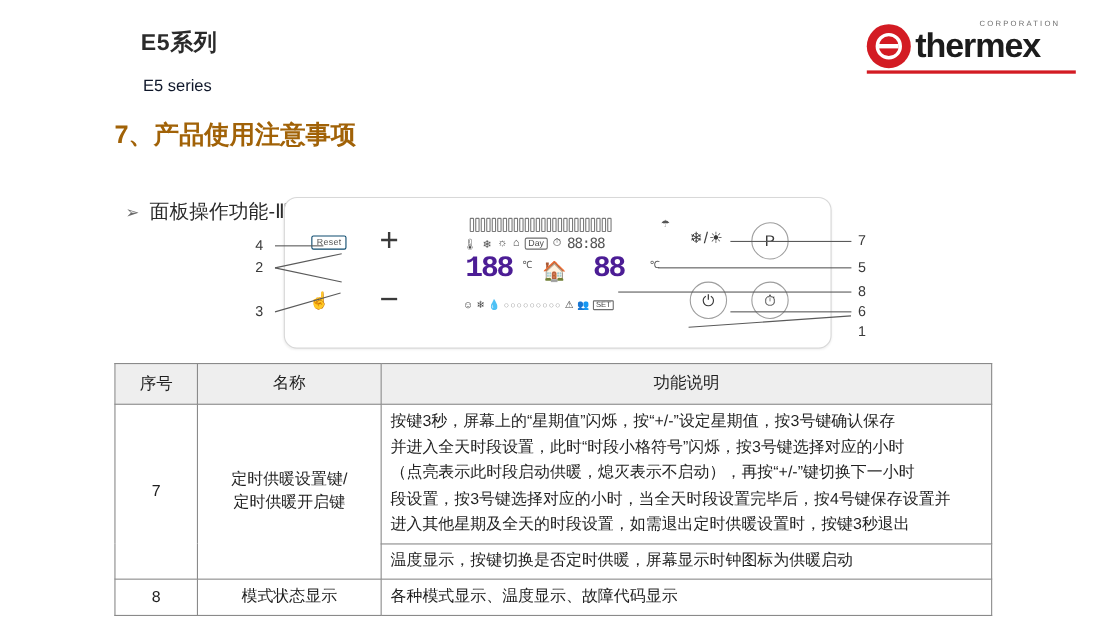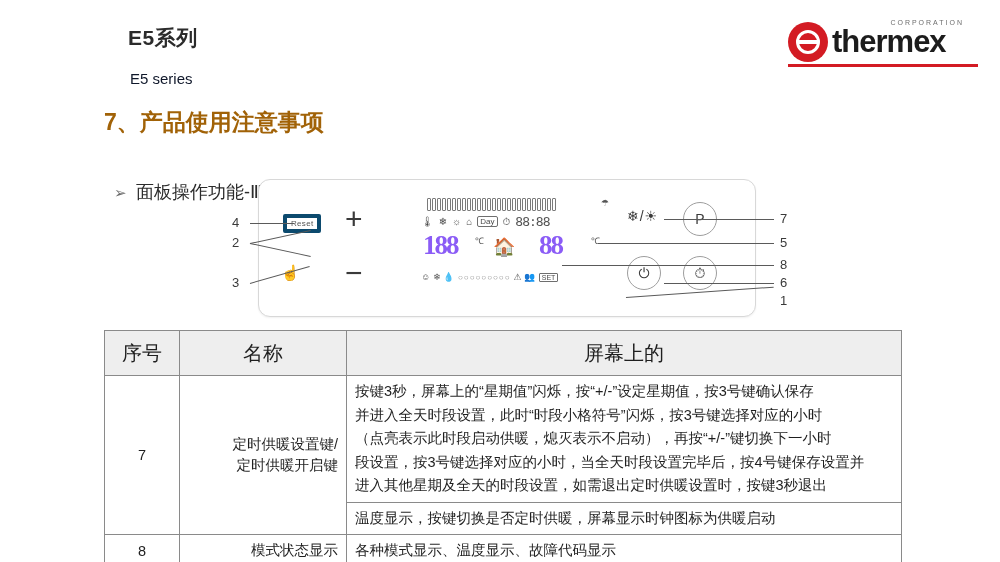--- a/index.html
+++ b/index.html
@@ -138,21 +138,21 @@
     background: #fff;
     box-shadow: 0 1px 2px rgba(0,0,0,0.06);
   }
 
   .reset-btn {
     position: absolute;
     left: 24px;
     top: 34px;
     font-size: 8px;
     color: #555;
-    border: 4px solid #0c4a6e;
+    border: 1px solid #0c4a6e;
     border-radius: 2px;
     padding: 1px 4px;
     letter-spacing: 0.3px;
   }
   .plus-sign, .minus-sign {
     position: absolute;
     color: #3a3a3a;
     font-weight: 300;
     line-height: 1;
   }
@@ -224,24 +224,24 @@
     padding: 0 2px;
   }
   .lcd-seg-small {
     font-family: "DejaVu Sans Mono", monospace;
     font-size: 13px;
     color: #555;
     letter-spacing: -1px;
   }
   .big-digits {
     position: absolute;
-    font-family: Liberation Serif, serif;
+    font-family: Liberation Mono, monospace;
     font-size: 27px;
     font-weight: bold;
-    color: #8b5cf6;
+    color: #4c1d95;
     letter-spacing: -2px;
     line-height: 1;
   }
   .big-left { left: 4px; top: 34px; }
   .big-right { left: 120px; top: 34px; }
   .unit-c {
     position: absolute;
     font-size: 9px;
     color: #555;
   }
@@ -328,25 +328,25 @@
   }
   table.spec td, table.spec th {
     border: 1px solid #8a8a8a;
     padding: 4px 8px;
     vertical-align: middle;
     font-weight: normal;
   }
   table.spec thead td {
     background: #eeeeee;
     text-align: center;
-    font-size: 20px;
+    font-size: 15px;
     padding: 6px 8px;
   }
   .col-no { width: 58px; text-align: center; }
-  .col-name { width: 150px; text-align: right; line-height: 1.5; }
+  .col-name { width: 150px; text-align: center; line-height: 1.5; }
   .col-desc { text-align: left; line-height: 1.62; }
   .desc-block p { margin: 0; }
 </style>
 </head>
 <body>
 
 <div class="title-main">E5系列</div>
 <div class="title-sub">E5 series</div>
 
 <div class="logo">
@@ -456,21 +456,21 @@
   <div class="callout" style="left:574px; top:78px;">8</div>
   <div class="callout" style="left:574px; top:96px;">6</div>
   <div class="callout" style="left:574px; top:114px;">1</div>
 </div>
 
 <table class="spec">
   <thead>
     <tr>
       <td class="col-no">序号</td>
       <td class="col-name">名称</td>
-      <td class="col-desc">屏幕上的</td>
+      <td class="col-desc">功能说明</td>
     </tr>
   </thead>
   <tbody>
     <tr>
       <td class="col-no" rowspan="2">7</td>
       <td class="col-name" rowspan="2">
         <div>定时供暖设置键/</div>
         <div>定时供暖开启键</div>
       </td>
       <td class="col-desc">

